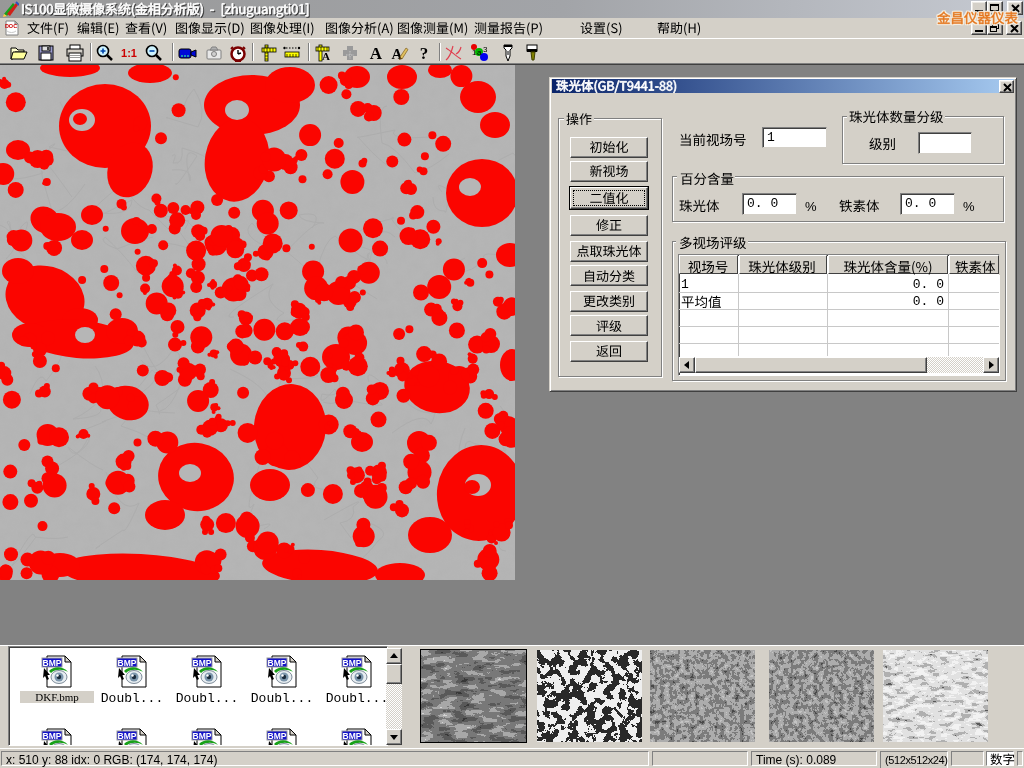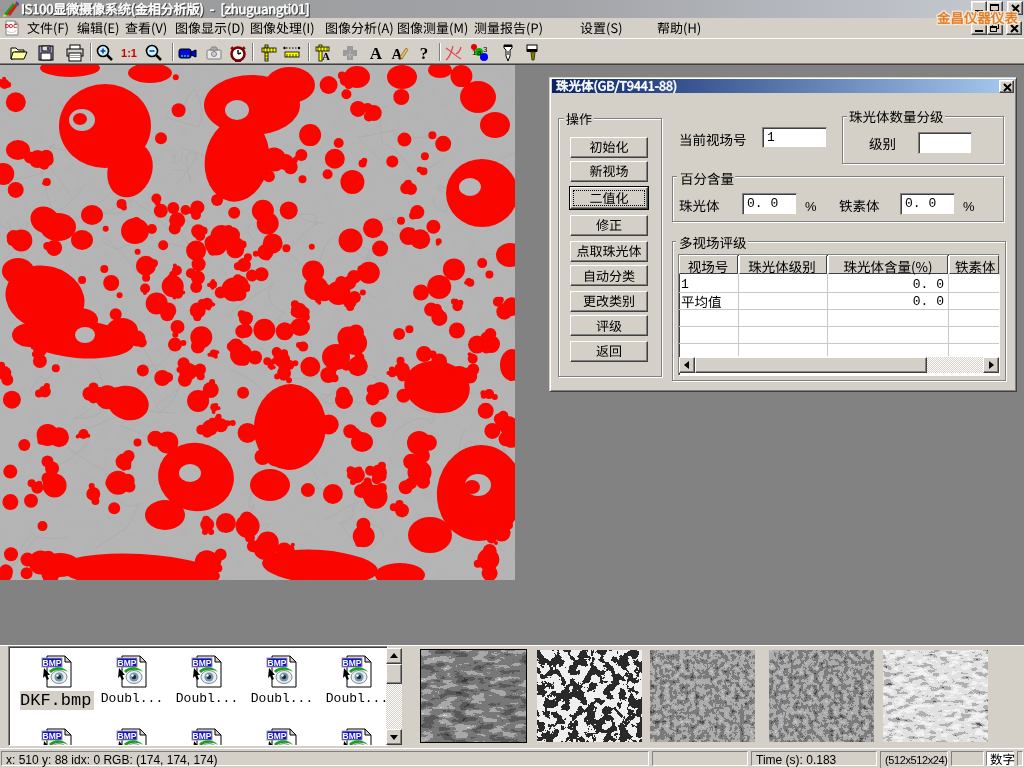--- a/index.html
+++ b/index.html
@@ -887,21 +887,21 @@
       <use href="#bmpicon" x="31" y="80"></use>
       <use href="#bmpicon" x="106" y="7"></use>
       <use href="#bmpicon" x="106" y="80"></use>
       <use href="#bmpicon" x="181" y="7"></use>
       <use href="#bmpicon" x="181" y="80"></use>
       <use href="#bmpicon" x="256" y="7"></use>
       <use href="#bmpicon" x="256" y="80"></use>
       <use href="#bmpicon" x="331" y="7"></use>
       <use href="#bmpicon" x="331" y="80"></use>
     </svg>
-    <div style="position:absolute;left:10px;top:43px;width:74px;text-align:left;font-family:Liberation Mono, monospace;font-size:17px;background:#d4d0c8;">DKF.bmp</div>
+    <div style="position:absolute;left:10px;top:43px;width:74px;text-align:center;font-family:Liberation Serif, serif;font-size:11px;background:#d4d0c8;">DKF.bmp</div>
     <div style="position:absolute;left:85px;top:43px;width:74px;text-align:center;font-family:'Liberation Mono',monospace;font-size:13px;">Doubl...</div>
     <div style="position:absolute;left:160px;top:43px;width:74px;text-align:center;font-family:'Liberation Mono',monospace;font-size:13px;">Doubl...</div>
     <div style="position:absolute;left:235px;top:43px;width:74px;text-align:center;font-family:'Liberation Mono',monospace;font-size:13px;">Doubl...</div>
     <div style="position:absolute;left:310px;top:43px;width:74px;text-align:center;font-family:'Liberation Mono',monospace;font-size:13px;">Doubl...</div>
   </div>
 <div style="position:absolute;left:386px;top:648px;width:16px;height:97px;background-image:conic-gradient(#d4d0c8 25%,#fff 0 50%,#d4d0c8 0 75%,#fff 0);background-size:2px 2px"></div>
 <div class="btn" style="left:386px;top:648px;width:16px;height:16px">
     <svg width="16" height="16" style="position:absolute;left:-1px;top:-1px">
       <path d="M4 10 L8 5 L12 10 z" fill="#000"></path>
     </svg>
@@ -984,21 +984,21 @@
         </feComponentTransfer>
         <feColorMatrix type="matrix" values="0.6 0 0 0 0.35  0 0.6 0 0 0.35  0 0 0.6 0 0.35  0 0 0 0 1"></feColorMatrix>
       </filter>
     </defs>
     <rect width="105" height="92" filter="url(#tn55)"></rect>
   </svg>
 <div style="position:absolute;left:420px;top:649px;width:107px;height:94px;border:1px solid #000"></div>
 <div style="position:absolute;left:0;top:748px;width:1024px;height:20px;background:#d4d0c8;border-top:1px solid #fff"></div>
 <div style="position:absolute;left:1px;top:751px;width:648px;height:15px;background:#d4d0c8;border-top:1px solid #808080;border-left:1px solid #808080;border-right:1px solid #fff;border-bottom:1px solid #fff;font-size:12px;padding:1px 0 0 4px;text-align:left;white-space:nowrap">x: 510 y: 88 idx: 0 RGB: (174, 174, 174)</div>
 <div style="position:absolute;left:652px;top:751px;width:96px;height:15px;background:#d4d0c8;border-top:1px solid #808080;border-left:1px solid #808080;border-right:1px solid #fff;border-bottom:1px solid #fff;font-size:12px;padding:1px 0 0 4px;text-align:left;white-space:nowrap"></div>
-<div style="position:absolute;left:751px;top:751px;width:126px;height:15px;background:#d4d0c8;border-top:1px solid #808080;border-left:1px solid #808080;border-right:1px solid #fff;border-bottom:1px solid #fff;font-size:12px;padding:1px 0 0 4px;text-align:left;white-space:nowrap">Time (s): 0.183</div>
+<div style="position:absolute;left:751px;top:751px;width:126px;height:15px;background:#d4d0c8;border-top:1px solid #808080;border-left:1px solid #808080;border-right:1px solid #fff;border-bottom:1px solid #fff;font-size:12px;padding:1px 0 0 4px;text-align:left;white-space:nowrap">Time (s): 0.089</div>
 <div style="position:absolute;left:880px;top:751px;width:68px;height:25px;background:#d4d0c8;border-top:1px solid #808080;border-left:1px solid #808080;border-right:1px solid #fff;border-bottom:1px solid #fff;font-size:12px;padding:1px 0 0 4px;text-align:left;white-space:nowrap"><span style="font-size:11px;letter-spacing:-0.4px">(512x512x24)</span></div>
 <div style="position:absolute;left:951px;top:751px;width:33px;height:15px;background:#d4d0c8;border-top:1px solid #808080;border-left:1px solid #808080;border-right:1px solid #fff;border-bottom:1px solid #fff;font-size:12px;padding:1px 0 0 4px;text-align:left;white-space:nowrap"></div>
 <div style="position:absolute;left:986px;top:751px;width:28px;height:15px;background:#fff;border-top:1px solid #808080;border-left:1px solid #808080;border-right:1px solid #fff;border-bottom:1px solid #fff;font-size:12px;padding:1px 0 0 4px;text-align:left;white-space:nowrap"></div>
 <div style="position:absolute;left:1017px;top:751px;width:6px;height:15px;background:#d4d0c8;border-top:1px solid #808080;border-left:1px solid #808080;border-right:1px solid #fff;border-bottom:1px solid #fff;font-size:12px;padding:1px 0 0 4px;text-align:left;white-space:nowrap"></div>
 <div style="position:absolute;left:999px;top:255px;width:6px;height:20px;background:#d4d0c8;z-index:60"></div>
 <svg width="1024" height="768" style="position:absolute;left:0;top:0;pointer-events:none;z-index:50">
     <defs>
       <path id="g0025" d="M205 284C306 284 372 369 372 517C372 663 306 746 205 746C105 746 39 663 39 517C39 369 105 284 205 284ZM205 340C147 340 108 400 108 517C108 634 147 690 205 690C263 690 302 634 302 517C302 400 263 340 205 340ZM226 -13H288L693 746H631ZM716 -13C816 -13 882 71 882 219C882 366 816 449 716 449C616 449 550 366 550 219C550 71 616 -13 716 -13ZM716 43C658 43 618 102 618 219C618 336 658 393 716 393C773 393 814 336 814 219C814 102 773 43 716 43Z"></path>
       <path id="g0028" d="M239 -196 295 -171C209 -29 168 141 168 311C168 480 209 649 295 792L239 818C147 668 92 507 92 311C92 114 147 -47 239 -196Z"></path>
       <path id="g0029" d="M99 -196C191 -47 246 114 246 311C246 507 191 668 99 818L42 792C128 649 171 480 171 311C171 141 128 -29 42 -171Z"></path>

